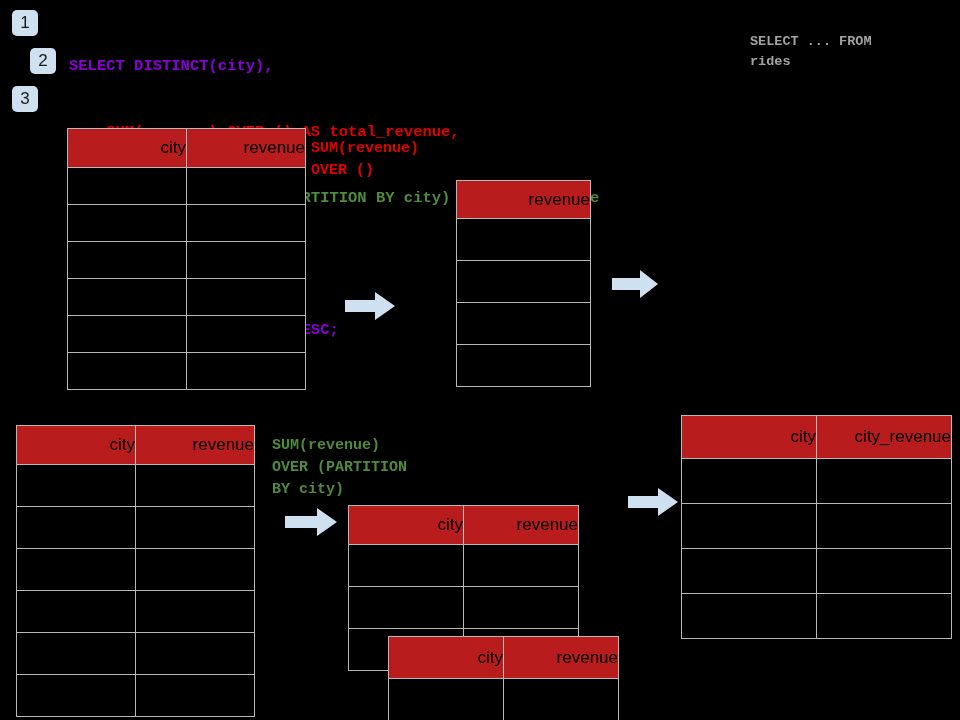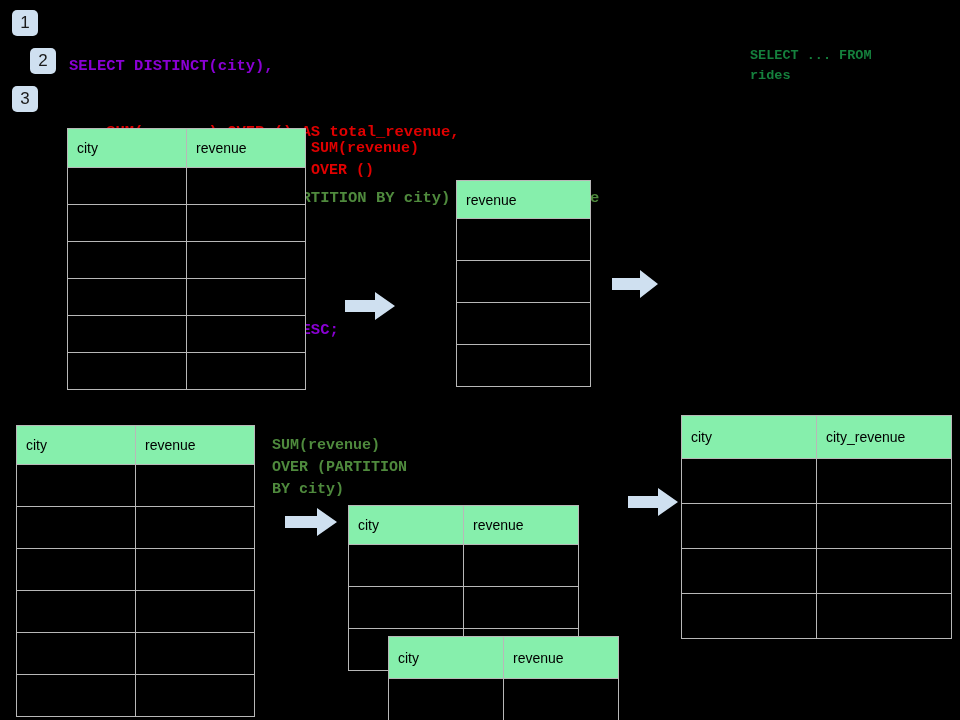--- a/index.html
+++ b/index.html
@@ -67,26 +67,26 @@
     table-layout: fixed;
     background: #000000;
   }
   .tbl td {
     border: 1px solid #b8b8b8;
     background: #000000;
     padding: 0;
   }
   .tbl th {
     border: 1px solid #b8b8b8;
-    background: #86efac;
+    background: #b91c1c;
     color: #000000;
     font-family: "Liberation Sans", sans-serif;
-    font-size: 14px;
+    font-size: 17px;
     font-weight: normal;
-    text-align: left;
+    text-align: right;
     padding: 0 0 0 9px;
   }
 
   
   .arrow {
     position: absolute;
   }
 </style>
 </head>
 <body>
@@ -98,21 +98,21 @@
   <div class="badge" style="left:12px; top:86px;">3</div>
 
   <div class="code" style="left:69px; top:11px;">
     <div class="code-line" style="color:#8a00d4;">SELECT DISTINCT(city),</div>
     <div class="code-line" style="color:#e00000;">    SUM(revenue) OVER () AS total_revenue,</div>
     <div class="code-line" style="color:#4f8a3d;">    SUM(revenue) OVER (PARTITION BY city) as city_revenue</div>
     <div class="code-line" style="color:#8a00d4;">  FROM rides</div>
     <div class="code-line" style="color:#8a00d4;">  ORDER by city_revenue DESC;</div>
   </div>
 
-  <div class="annot-sm" style="left:750px; top:46px; color:#15803d;">SELECT ... FROM
+  <div class="annot-sm" style="left:750px; top:32px; color:#a3a3a3;">SELECT ... FROM
 rides</div>
 
   <div class="annot" style="left:311px; top:138px; color:#e00000;">SUM(revenue)
 OVER ()</div>
 
   <div class="annot" style="left:272px; top:435px; color:#4f8a3d;">SUM(revenue)
 OVER (PARTITION
 BY city)</div>
 
   <table class="tbl" style="left:67px; top:128px; width:238px;">

